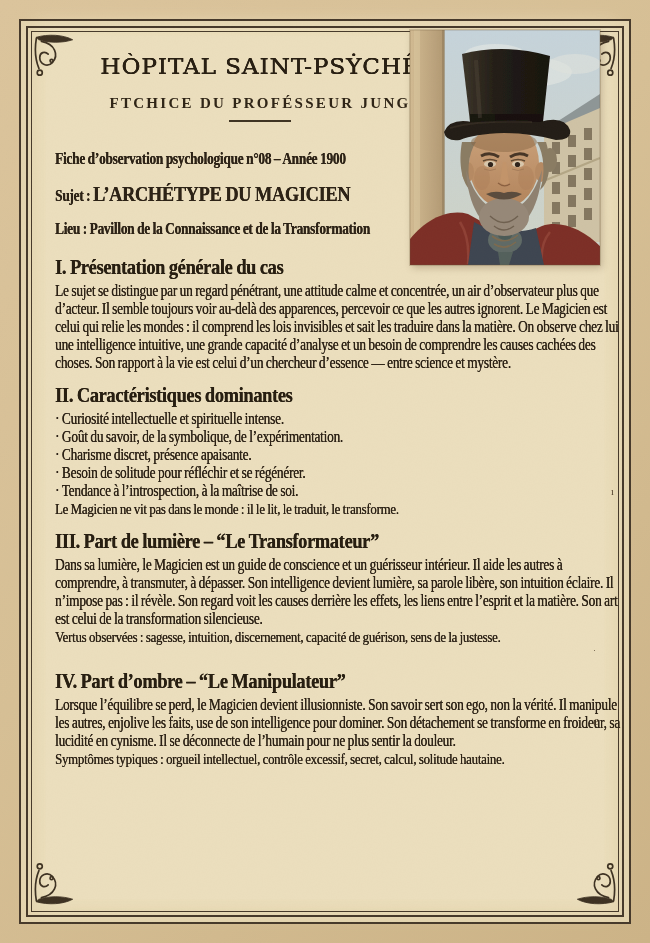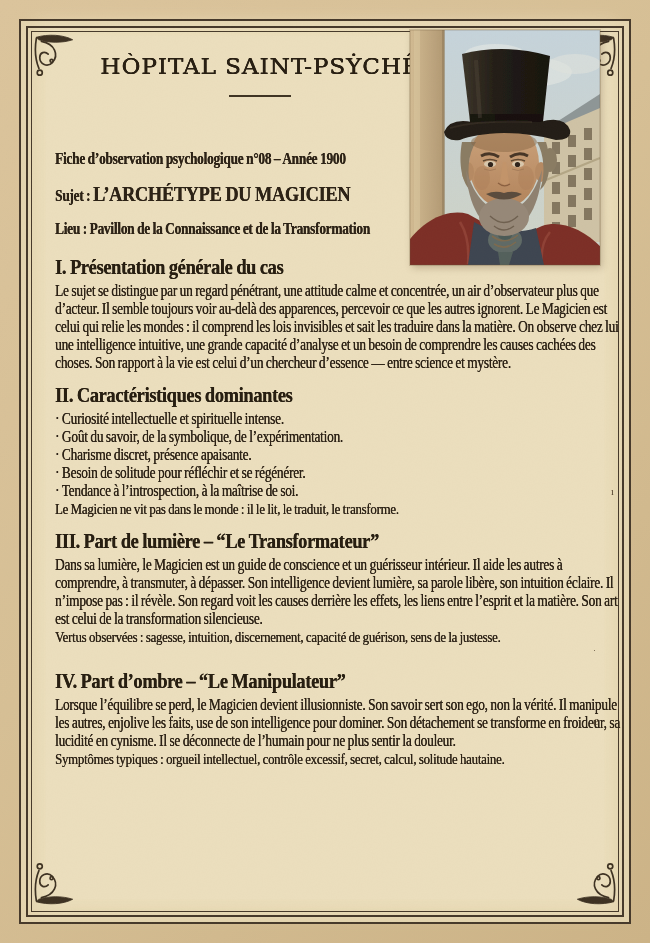--- a/index.html
+++ b/index.html
@@ -102,20 +102,21 @@
       <path d="M4,5 C18,1 36,2 47,8 C35,12 18,12 7,8 Z" fill="#3d3122" stroke-width="1"></path>
       <path d="M10,10 C26,13 31,26 23,35 C17,41 8,37 8,29 C8,23 14,21 18,25"></path>
       <path d="M4,6 C2,18 2,30 7,42"></path>
       <circle cx="8" cy="47" r="3"></circle>
       <circle cx="22" cy="33" r="1.8"></circle>
     </g>
   </svg>
 
   <header class="header">
     <h1 class="title">HÒPITAL SAINT-PSẎCHÊ</h1>
+    <div class="subtitle">FTCHICE DU PROFÉSSEUR JUNG</div>
     <div class="subtitle-rule"></div>
   </header>
 
   <div class="portrait">
     <svg viewBox="0 0 190 235" preserveAspectRatio="none">
       <defs>
         <linearGradient id="g-sky" x1="0" y1="0" x2="0" y2="1">
           <stop offset="0" stop-color="#c6d4dc"></stop>
             <stop offset="1" stop-color="#cfd3c6"></stop>
         </linearGradient>

